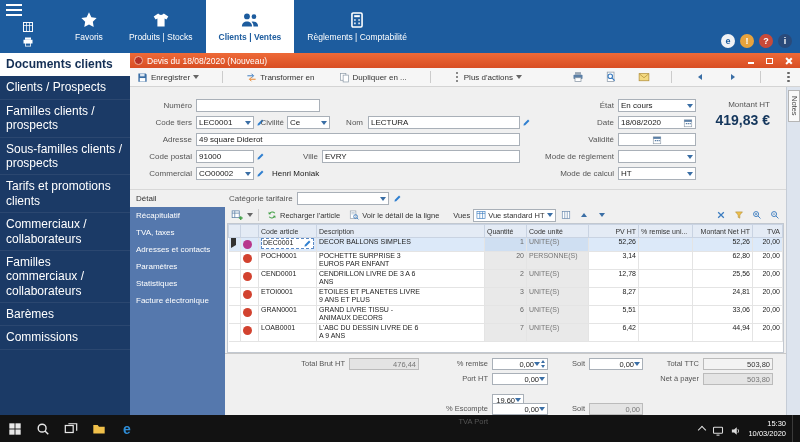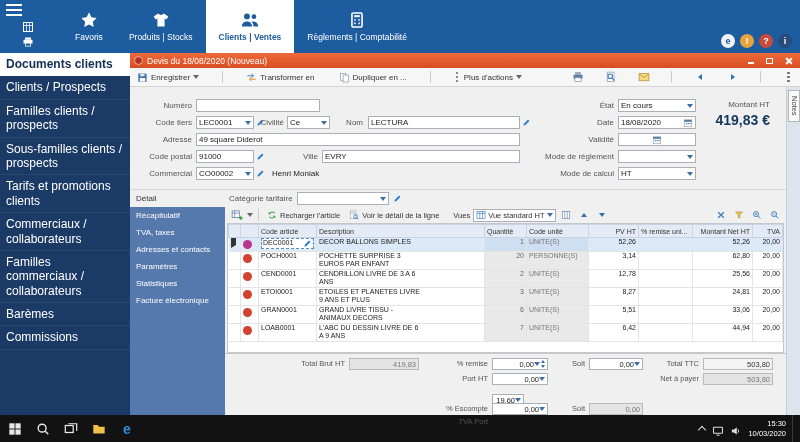--- a/index.html
+++ b/index.html
@@ -605,21 +605,21 @@
                       <td class="cnum">44,94</td>
                       <td class="cnum">20,00</td>
                     </tr>
                   </tbody>
                 </table>
               </div>
 
               <div class="totals">
                 <div class="t-lbl" style="left:55px;top:4px;width:65px;">Total Brut HT</div>
                 <div class="t-fld ro" style="left:124px;top:4px;width:70px;">
-                    <span class="val">419,83</span>
+                    <span class="val">476,44</span>
                   </div>
 
                 <div class="t-lbl" style="left:205px;top:4px;width:58px;">% remise</div>
                 <div class="t-fld" style="left:267px;top:4px;width:56px;">
                     <span class="val">0,00</span>
                     <span class="caret b"></span>
                     <span class="spin">
                       <i class="up"></i>
                       <i class="dn"></i>
                     </span>

